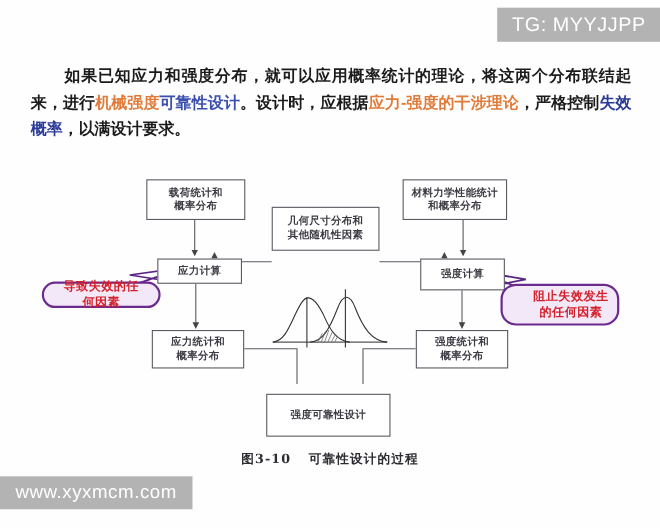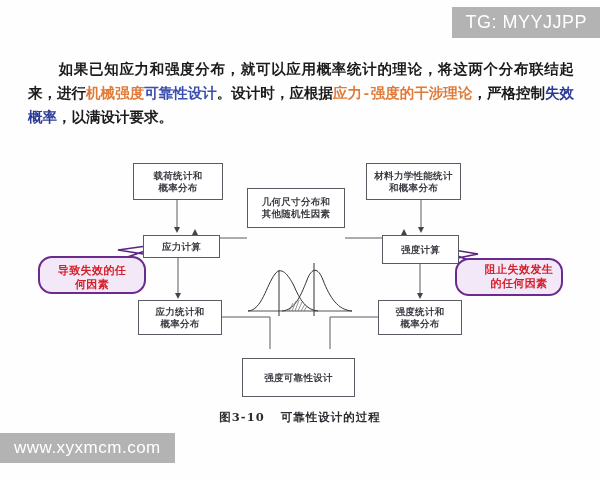--- a/index.html
+++ b/index.html
@@ -48,21 +48,21 @@
     padding: 0 14px;
     font-size: 17px;
   }
 
   
   #paragraph {
     position: absolute;
     left: 28px;
     top: 58px;
     width: 546px;
-    font-family: Liberation Mono, monospace;
+    font-family: Liberation Sans, sans-serif;
     font-size: 14.5px;
     line-height: 24px;
     color: #1b1b1b;
     text-align: justify;
     font-weight: 600;
   }
   #paragraph .indent { display: inline-block; width: 30px; }
   .c-orange { color: #e07b39; }
   .c-blue   { color: #3a4fae; }
   .c-dkblue { color: #2a3a96; }
@@ -225,21 +225,21 @@
 
     <div class="node" style="left:378px; top:150px; width:84px; height:35px;">
       <span style="white-space:pre-line">强度统计和
 概率分布</span>
     </div>
 
     <div class="node" style="left:242px; top:208px; width:113px; height:39px;">
       <span style="white-space:pre-line">强度可靠性设计</span>
     </div>
 
-    <div class="callout" style="left:38px; top:106px; width:108px; height:38px;align-items:flex-end;">
+    <div class="callout" style="left:38px; top:106px; width:108px; height:24px;">
       <span style="white-space:pre-line">导致失效的任
 何因素</span>
     </div>
 
     <div class="callout" style="left:455px; top:108px; width:108px; height:38px;padding-left:20px;">
       <span style="white-space:pre-line">阻止失效发生
 的任何因素</span>
     </div>
 
   </div>

